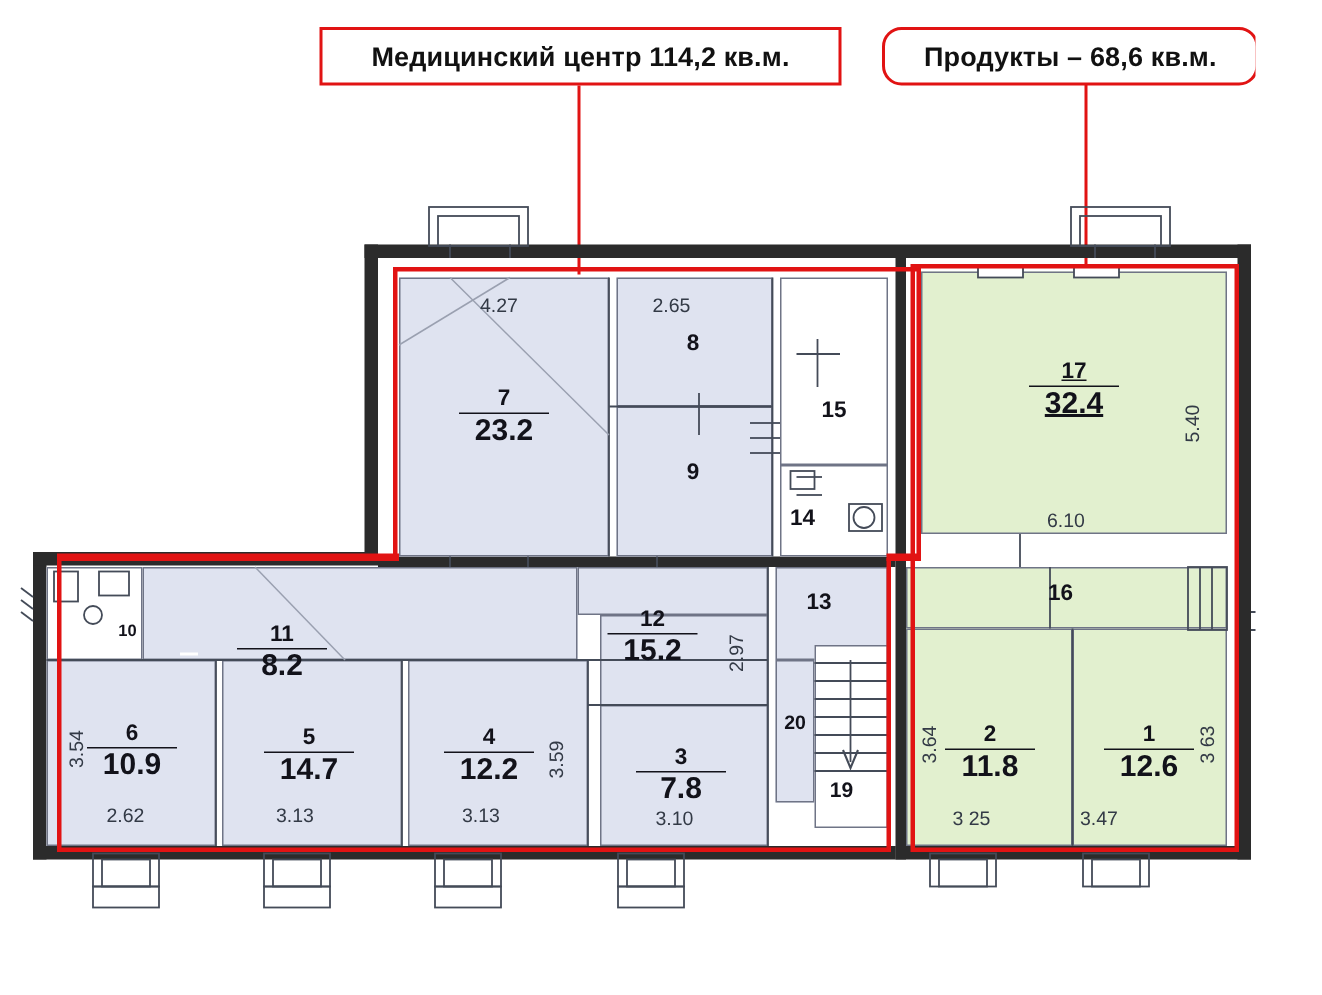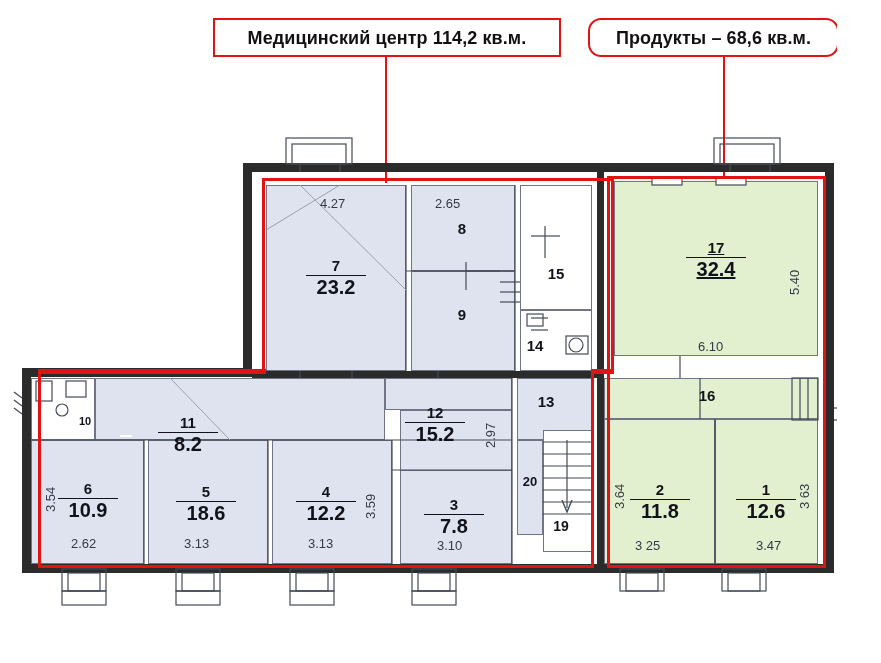--- a/index.html
+++ b/index.html
@@ -241,21 +241,21 @@
     <span class="a">15.2</span>
   </div>
   <div class="num-only" style="left:526px;top:393px;width:40px;">13</div>
 
   <div class="lbl" style="left:58px;top:481px;width:60px;">
     <span class="n">6</span>
     <span class="a">10.9</span>
   </div>
   <div class="lbl" style="left:176px;top:484px;width:60px;">
     <span class="n">5</span>
-    <span class="a">18.6</span>
+    <span class="a">14.7</span>
   </div>
   <div class="lbl" style="left:296px;top:484px;width:60px;">
     <span class="n">4</span>
     <span class="a">12.2</span>
   </div>
   <div class="lbl" style="left:424px;top:497px;width:60px;">
     <span class="n">3</span>
     <span class="a">7.8</span>
   </div>
   <div class="num-only" style="left:517px;top:474px;width:26px;font-size:13px;">20</div>
@@ -269,21 +269,21 @@
   <div class="dim v" style="left:483px;top:448px;">2.97</div>
   <div class="dim v" style="left:363px;top:519px;">3.59</div>
   <div class="dim v" style="left:43px;top:512px;">3.54</div>
   <div class="dim" style="left:71px;top:536px;">2.62</div>
   <div class="dim" style="left:184px;top:536px;">3.13</div>
   <div class="dim" style="left:308px;top:536px;">3.13</div>
   <div class="dim" style="left:437px;top:538px;">3.10</div>
   <div class="dim v" style="left:612px;top:509px;">3.64</div>
   <div class="dim" style="left:635px;top:538px;">3 25</div>
   <div class="dim v" style="left:797px;top:509px;">3 63</div>
-  <div class="dim" style="left:756px;top:538px;">3.47</div>
+  <div class="dim" style="left:720px;top:538px;">3.47</div>
 
   <div class="hatch" style="left:853px;top:404px;">
     <svg width="14" height="26">
       <g stroke="#e11313" stroke-width="1.6">
         <line x1="3" y1="0" x2="3" y2="26"></line>
         <line x1="7" y1="0" x2="7" y2="26"></line>
         <line x1="11" y1="0" x2="11" y2="26"></line>
       </g>
     </svg>
   </div>

